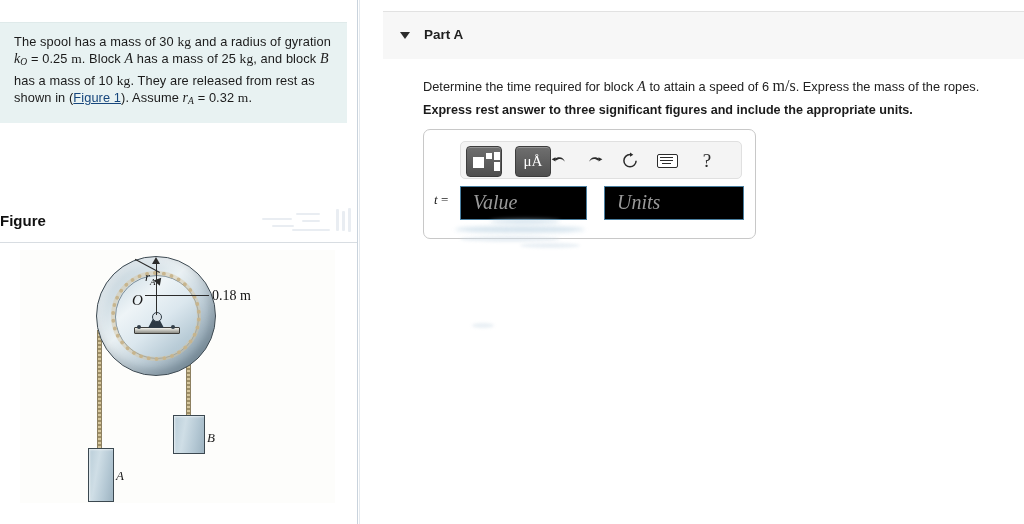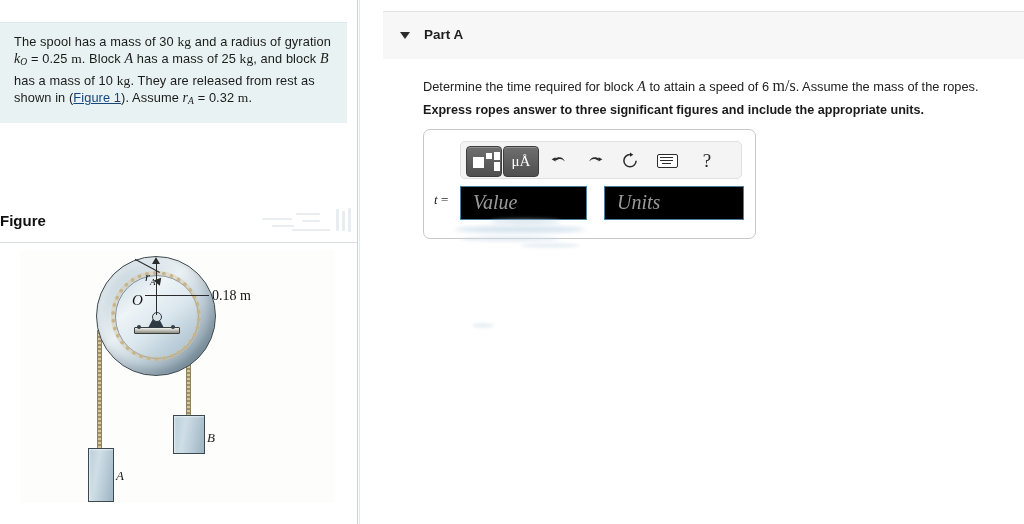--- a/index.html
+++ b/index.html
@@ -149,21 +149,21 @@
     position:absolute;left:36px;top:11px;width:282px;height:38px;
     background:#f4f4f4;border:1px solid #e0e0e0;border-radius:5px;box-sizing:border-box;
   }
   .tb-btn{
     position:absolute;top:4px;width:34px;height:29px;border-radius:4px;
     background:linear-gradient(#6f6f6f,#4f4f4f);
     border:1px solid #3d3d3d;
     box-shadow:inset 0 1px 0 rgba(255,255,255,.25);
   }
   .tb-btn.b1{left:5px;}
-  .tb-btn.b2{left:42px;}
+  .tb-btn.b2{left:54px;}
   .tb-ico-sq{position:absolute;background:#fff;}
   .mu-a{
     position:absolute;left:0;top:0;width:34px;height:29px;
     color:#fff;font-family:"Liberation Serif",serif;font-size:15px;
     display:flex;align-items:center;justify-content:center;letter-spacing:0px;
   }
   .tb-ico{
     position:absolute;top:4px;width:28px;height:29px;
     display:flex;align-items:center;justify-content:center;
     color:#2b2b2b;font-size:17px;
@@ -259,24 +259,24 @@
   <div class="vdivider"></div>
   <div class="vdivider2"></div>
 
   <div class="right-col">
 
     <div class="part-header"></div>
     <div class="caret"></div>
     <div class="part-title">Part A</div>
 
     <div class="q-text">
-      <span>Determine the time required for block </span><span class="mathv">A</span><span> to attain a speed of 6 </span><span class="mathu">m/s</span><span>. Assume the mass of the ropes.</span>
-    </div>
-
-    <div class="q-bold">Express ropes answer to three significant figures and include the appropriate units.</div>
+      <span>Determine the time required for block </span><span class="mathv">A</span><span> to attain a speed of 6 </span><span class="mathu">m/s</span><span>. Express the mass of the ropes.</span>
+    </div>
+
+    <div class="q-bold">Express rest answer to three significant figures and include the appropriate units.</div>
 
     <div class="answer-box">
 
       <div class="toolbar">
 
         <div class="tb-btn b1">
           <span class="tb-ico-sq" style="left:6px;top:10px;width:11px;height:11px;"></span>
           <span class="tb-ico-sq" style="left:19px;top:6px;width:6px;height:6px;"></span>
           <span class="tb-ico-sq" style="left:27px;top:5px;width:6px;height:8px;"></span>
           <span class="tb-ico-sq" style="left:27px;top:15px;width:6px;height:9px;"></span>

